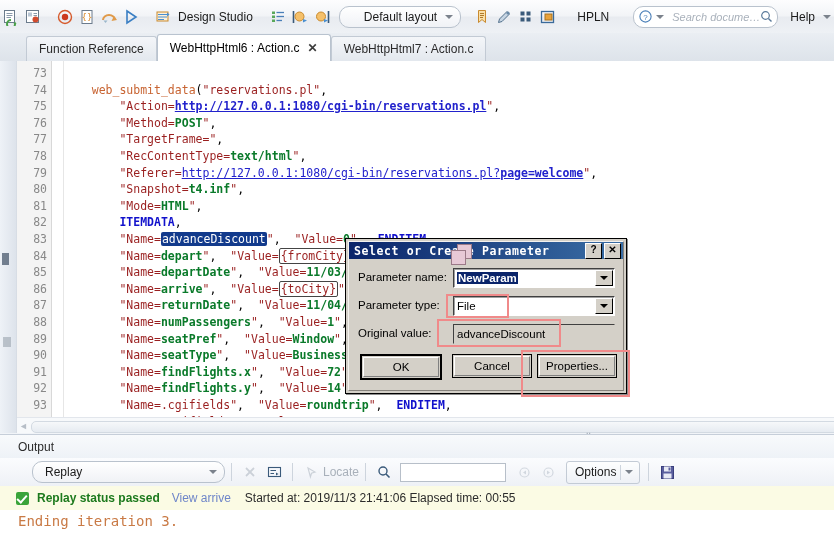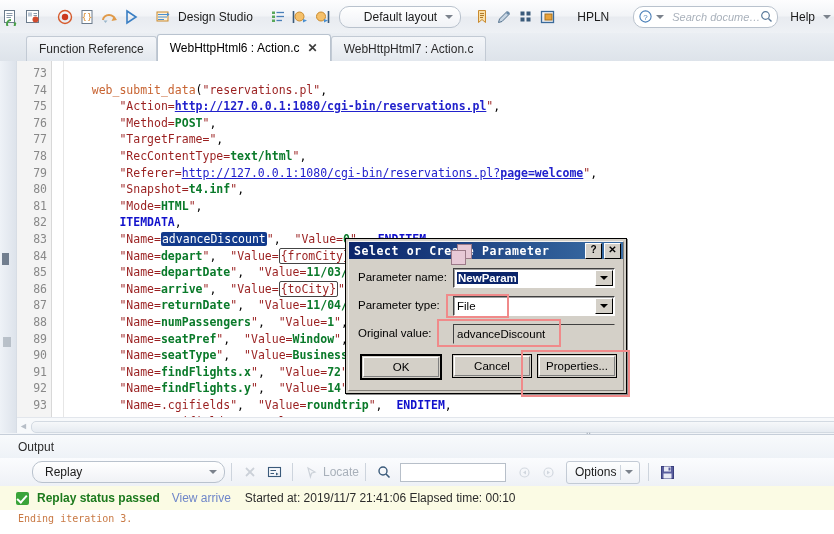--- a/index.html
+++ b/index.html
@@ -217,21 +217,21 @@
   .st-pass{margin-left:8px;font-size:12px;color:#1d7a1d;font-weight:bold;}
   .st-link{margin-left:12px;font-size:12px;color:#6f86c9;text-decoration:none;}
   .st-meta{margin-left:14px;font-size:12px;color:#2b2b2b;}
   .out-log{
     position:absolute;left:0;top:75px;width:834px;height:25px;
     background:#ffffff;
   }
   .logline{
     position:absolute;left:18px;top:3px;
     font-family:"DejaVu Sans Mono","Liberation Mono",monospace;
-    font-size:10px;color:#c97a45;
+    font-size:14px;color:#c97a45;
   }
 
   
   .dlg{
     position:absolute;left:345px;top:238px;width:280px;height:154px;
     background:#d4d0c8;border:1px solid #000;
     box-shadow:1px 1px 0 #8d8d8d;
     font-family:"Liberation Sans", sans-serif;
   }
   .dlg .inner{
@@ -595,21 +595,21 @@
           <rect x="3.5" y="8.5" width="8" height="5" fill="#e8eaf4"></rect>
           <rect x="8.5" y="2.5" width="2" height="3" fill="#5a5f9e"></rect>
         </svg>
       </div>
     </div>
 
     <div class="out-status">
       <div class="chk"></div>
       <div class="st-pass">Replay status passed</div>
       <a class="st-link" href="#">View arrive</a>
-      <div class="st-meta">Started at: 2019/11/7 21:41:06 Elapsed time: 00:10</div>
+      <div class="st-meta">Started at: 2019/11/3 21:41:06 Elapsed time: 00:55</div>
     </div>
 
     <div class="out-log">
       <div class="logline">Ending iteration 3.</div>
     </div>
   </div>
 
   <div class="dlg">
     <div class="inner"></div>
 

